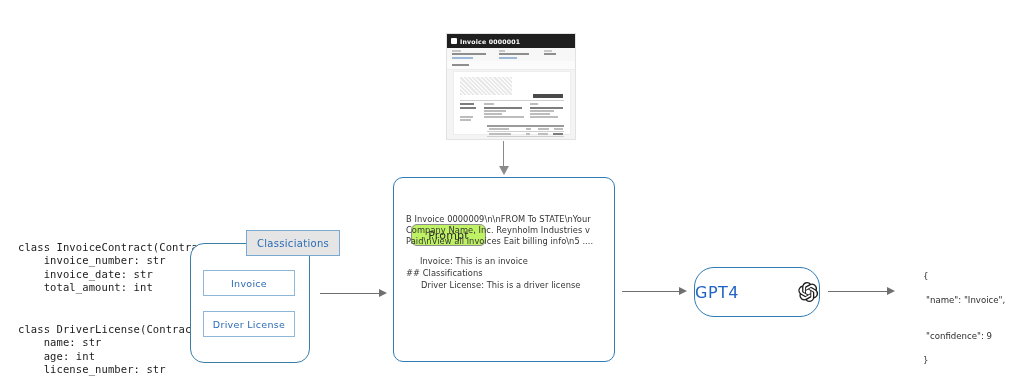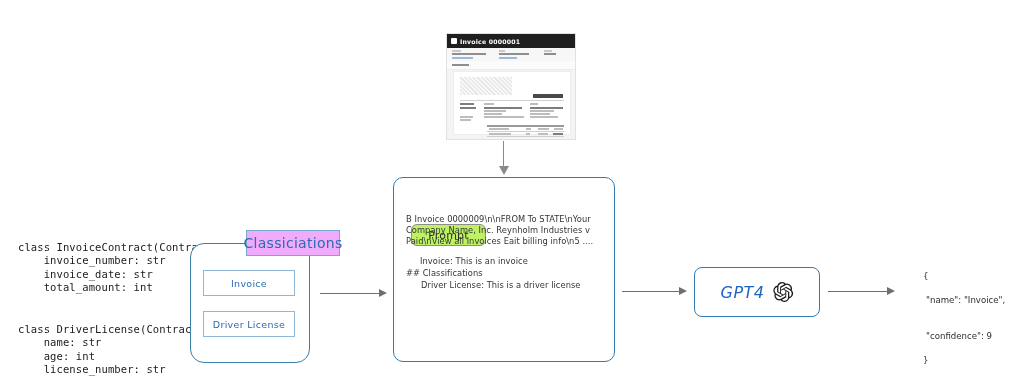--- a/index.html
+++ b/index.html
@@ -19,23 +19,23 @@
   #code-invoice{left:18px;top:230px;}
   #code-license{left:18px;top:312px;}
 
   
   .class-group{
     position:absolute;left:190px;top:243px;width:118px;height:118px;
     border:1.6px solid #3b7ea8;border-radius:14px;background:#ffffff;
   }
   .class-title{
     position:absolute;left:246px;top:230px;width:92px;height:24px;
-    border:1px solid #7aa9cf;background:#f0abfc;
+    border:1px solid #7aa9cf;background:#e5e5e5;
     display:flex;align-items:center;justify-content:center;
-    color:#2a6bb5;font-size:14px;
+    color:#2a6bb5;font-size:10px;
     font-family:"DejaVu Sans",sans-serif;
     letter-spacing:0.3px;
   }
   .class-item{
     position:absolute;left:203px;width:90px;height:24px;
     border:1px solid #8fb8d8;background:#ffffff;
     display:flex;align-items:center;justify-content:center;
     color:#2a6bb5;font-size:9.5px;
     font-family:"DejaVu Sans",sans-serif;
     letter-spacing:0.3px;
@@ -62,22 +62,22 @@
     font-family:"DejaVu Sans",sans-serif;
     letter-spacing:0.05px;
   }
   .pp{margin:0 0 8px 0;white-space:pre-wrap;}
   .pp.indent{margin:1px;padding-left:14px;}
   .pp.tight{margin:0 0 1px 0;}
 
   
   .gpt-card{
     position:absolute;left:694px;top:267px;width:124px;height:48px;
-    border:1.7px solid #2f7cb5;border-radius:8px;background:#ffffff;
-    display:flex;align-items:center;justify-content:center;gap:7px;font-style:italic;
+    border:1.7px solid #2f7cb5;border-radius:20px;background:#ffffff;
+    display:flex;align-items:center;justify-content:space-between;gap:7px;
   }
   .gpt-label{
     color:#1f63c6;font-size:16px;font-family:"DejaVu Sans",sans-serif;
     letter-spacing:0.5px;
   }
 
   
   .json-out{
     position:absolute;left:912px;top:258px;
     color:#2d2d2d;font-size:8.6px;line-height:12px;

